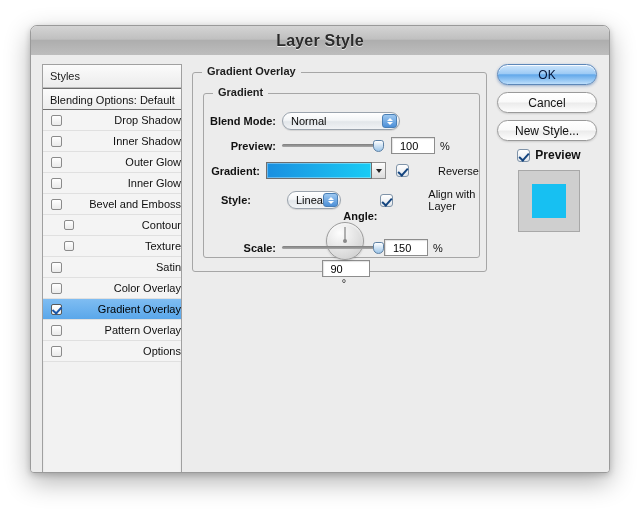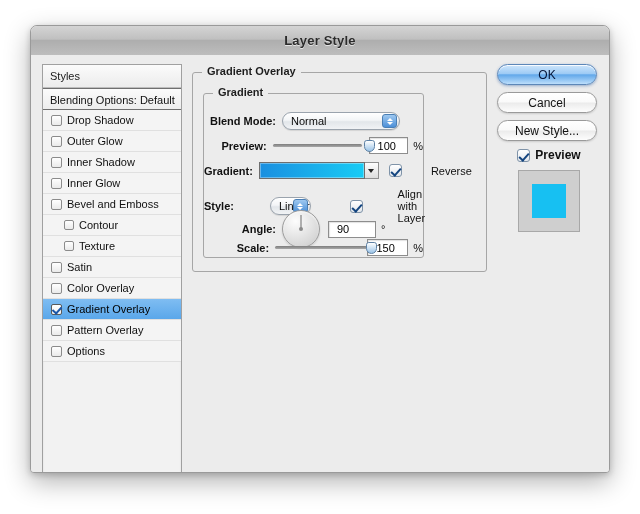--- a/index.html
+++ b/index.html
@@ -32,21 +32,21 @@
     height: 29px;
     background: linear-gradient(to bottom, #d4d4d4 0%, #c0c0c0 45%, #aeaeae 50%, #bdbdbd 100%);
     border-bottom: 1px solid #8e8e8e;
     border-radius: 6px 6px 0 0;
     position: relative;
     display: flex;
     align-items: center;
     justify-content: center;
   }
   #titlebar-title {
-    font-size: 13px;
+    font-size: 16px;
     color: #2b2b2b;
     font-weight: bold;
     letter-spacing: 0.2px;
     text-shadow: 0 1px 0 rgba(255,255,255,0.65);
   }
 
   #window-body {
     position: absolute;
     top: 29px; left: 0; right: 0; bottom: 0;
     background: #ececec;
@@ -90,20 +90,21 @@
   .effect-row {
     height: 21px;
     display: flex;
     align-items: center;
     padding-left: 8px;
     font-size: 11px;
     color: #101010;
     border-bottom: 1px solid #e0e0e0;
     box-sizing: border-box;
     background: #f4f4f4;
+    justify-content: space-between;
   }
   .effect-row.indent { padding-left: 21px; }
   .effect-row.selected {
     background: linear-gradient(to bottom, #7fbdf2, #5aa7ea);
     color: #000;
   }
   .effect-row .label { margin-left: 5px; }
 
   
   .cb {
@@ -166,21 +167,21 @@
     padding: 0 5px;
     font-size: 11px;
     font-weight: bold;
     color: #1d1d1d;
     white-space: nowrap;
   }
   #gradient-overlay-group {
     left: 0; top: 8px; width: 295px; height: 200px;
   }
   #gradient-group {
-    left: 10px; top: 20px; width: 221px; height: 165px;
+    left: 10px; top: 20px; width: 277px; height: 165px;
   }
 
   .field-row {
     position: absolute;
     display: flex;
     align-items: center;
     font-size: 11px;
     color: #111;
   }
   .field-label {
@@ -377,25 +378,25 @@
     <div id="sidebar">
       <div class="sidebar-header">Styles</div>
       <div class="sidebar-blending">Blending Options: Default</div>
       <div id="effects-list">
           <div class="effect-row">
             <span class="cb"></span>
             <span class="label">Drop Shadow</span>
           </div>
           <div class="effect-row">
             <span class="cb"></span>
+            <span class="label">Inner Shadow</span>
+          </div>
+          <div class="effect-row">
+            <span class="cb"></span>
             <span class="label">Outer Glow</span>
-          </div>
-          <div class="effect-row">
-            <span class="cb"></span>
-            <span class="label">Inner Shadow</span>
           </div>
           <div class="effect-row">
             <span class="cb"></span>
             <span class="label">Inner Glow</span>
           </div>
           <div class="effect-row">
             <span class="cb"></span>
             <span class="label">Bevel and Emboss</span>
           </div>
           <div class="effect-row indent">
@@ -478,21 +479,21 @@
               <span>Linear</span>
               <span class="arrows">
                 <span class="up"></span>
                   <span class="dn"></span>
               </span>
             </div>
             <span class="cb aqua checked" style="margin-left:9px;"></span>
             <span style="margin-left:5px;">Align with Layer</span>
           </div>
 
-          <div class="field-row" style="left:0; top:116px; width:100%;">
+          <div class="field-row" style="left:0; top:116px; width:100%;flex-direction:column;">
             <span class="field-label" style="width:72px;">Angle:</span>
             <div class="dial" style="margin-left:6px;">
               <div class="needle" id="angle-needle" style="transform-origin: 50% 15px; transform: translateX(-50%) rotate(0deg);"></div>
               <div class="center"></div>
             </div>
             <div class="numfield" style="width:48px; margin-left:8px;">
               <span>90</span>
             </div>
             <span class="unit">°</span>
           </div>

